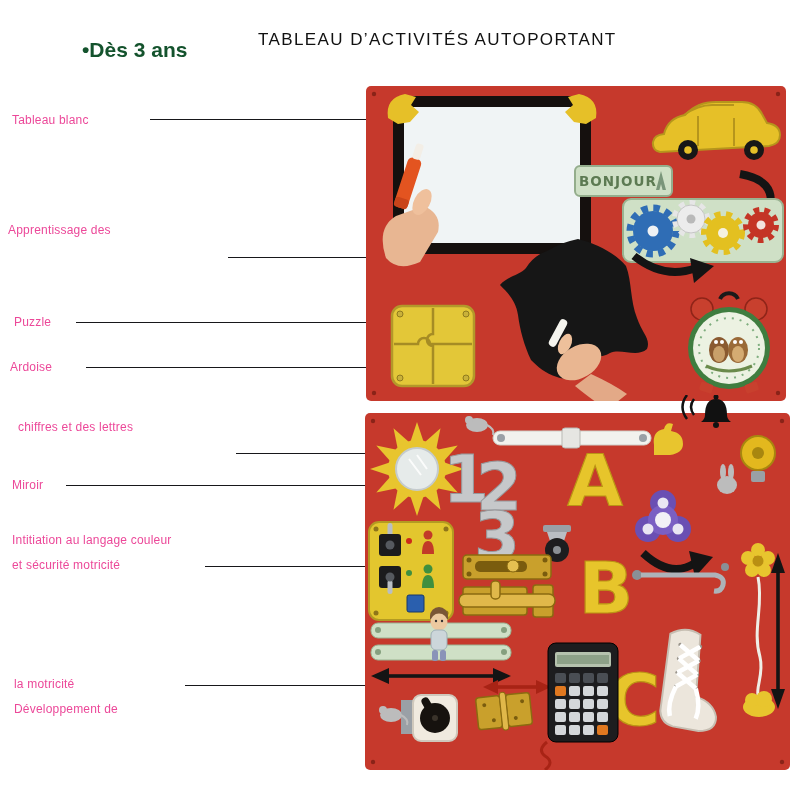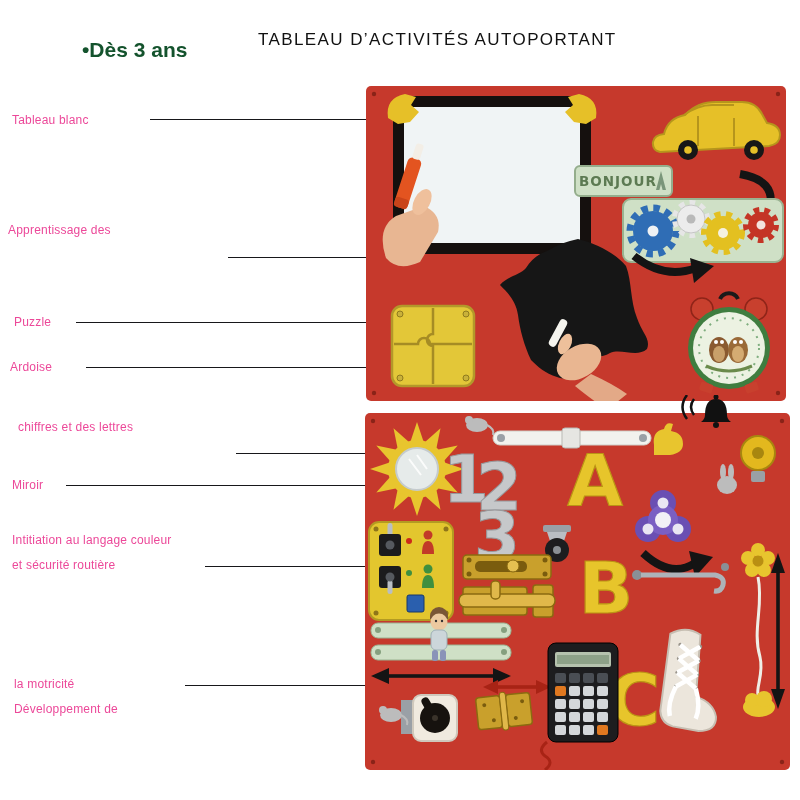--- a/index.html
+++ b/index.html
@@ -34,21 +34,21 @@
   <span>Ardoise</span>
 </div>
 <div class="label" style="left:18px;top:415px">
   <span>chiffres et des lettres</span>
 </div>
 <div class="label" style="left:12px;top:473px">
   <span>Miroir</span>
 </div>
 <div class="label" style="left:12px;top:528px">
   <span>Intitiation au langage couleur</span>
-  <span>et sécurité routière</span>
+  <span>et sécurité motricité</span>
 </div>
 <div class="label" style="left:14px;top:672px">
   <span>la motricité</span>
   <span>Développement de</span>
 </div>
 
 <div class="lead" style="left:150px;top:119px;width:265px"></div>
 <div class="lead" style="left:228px;top:257px;width:284px"></div>
 <div class="lead" style="left:76px;top:322px;width:320px"></div>
 <div class="lead" style="left:86px;top:367px;width:470px"></div>

